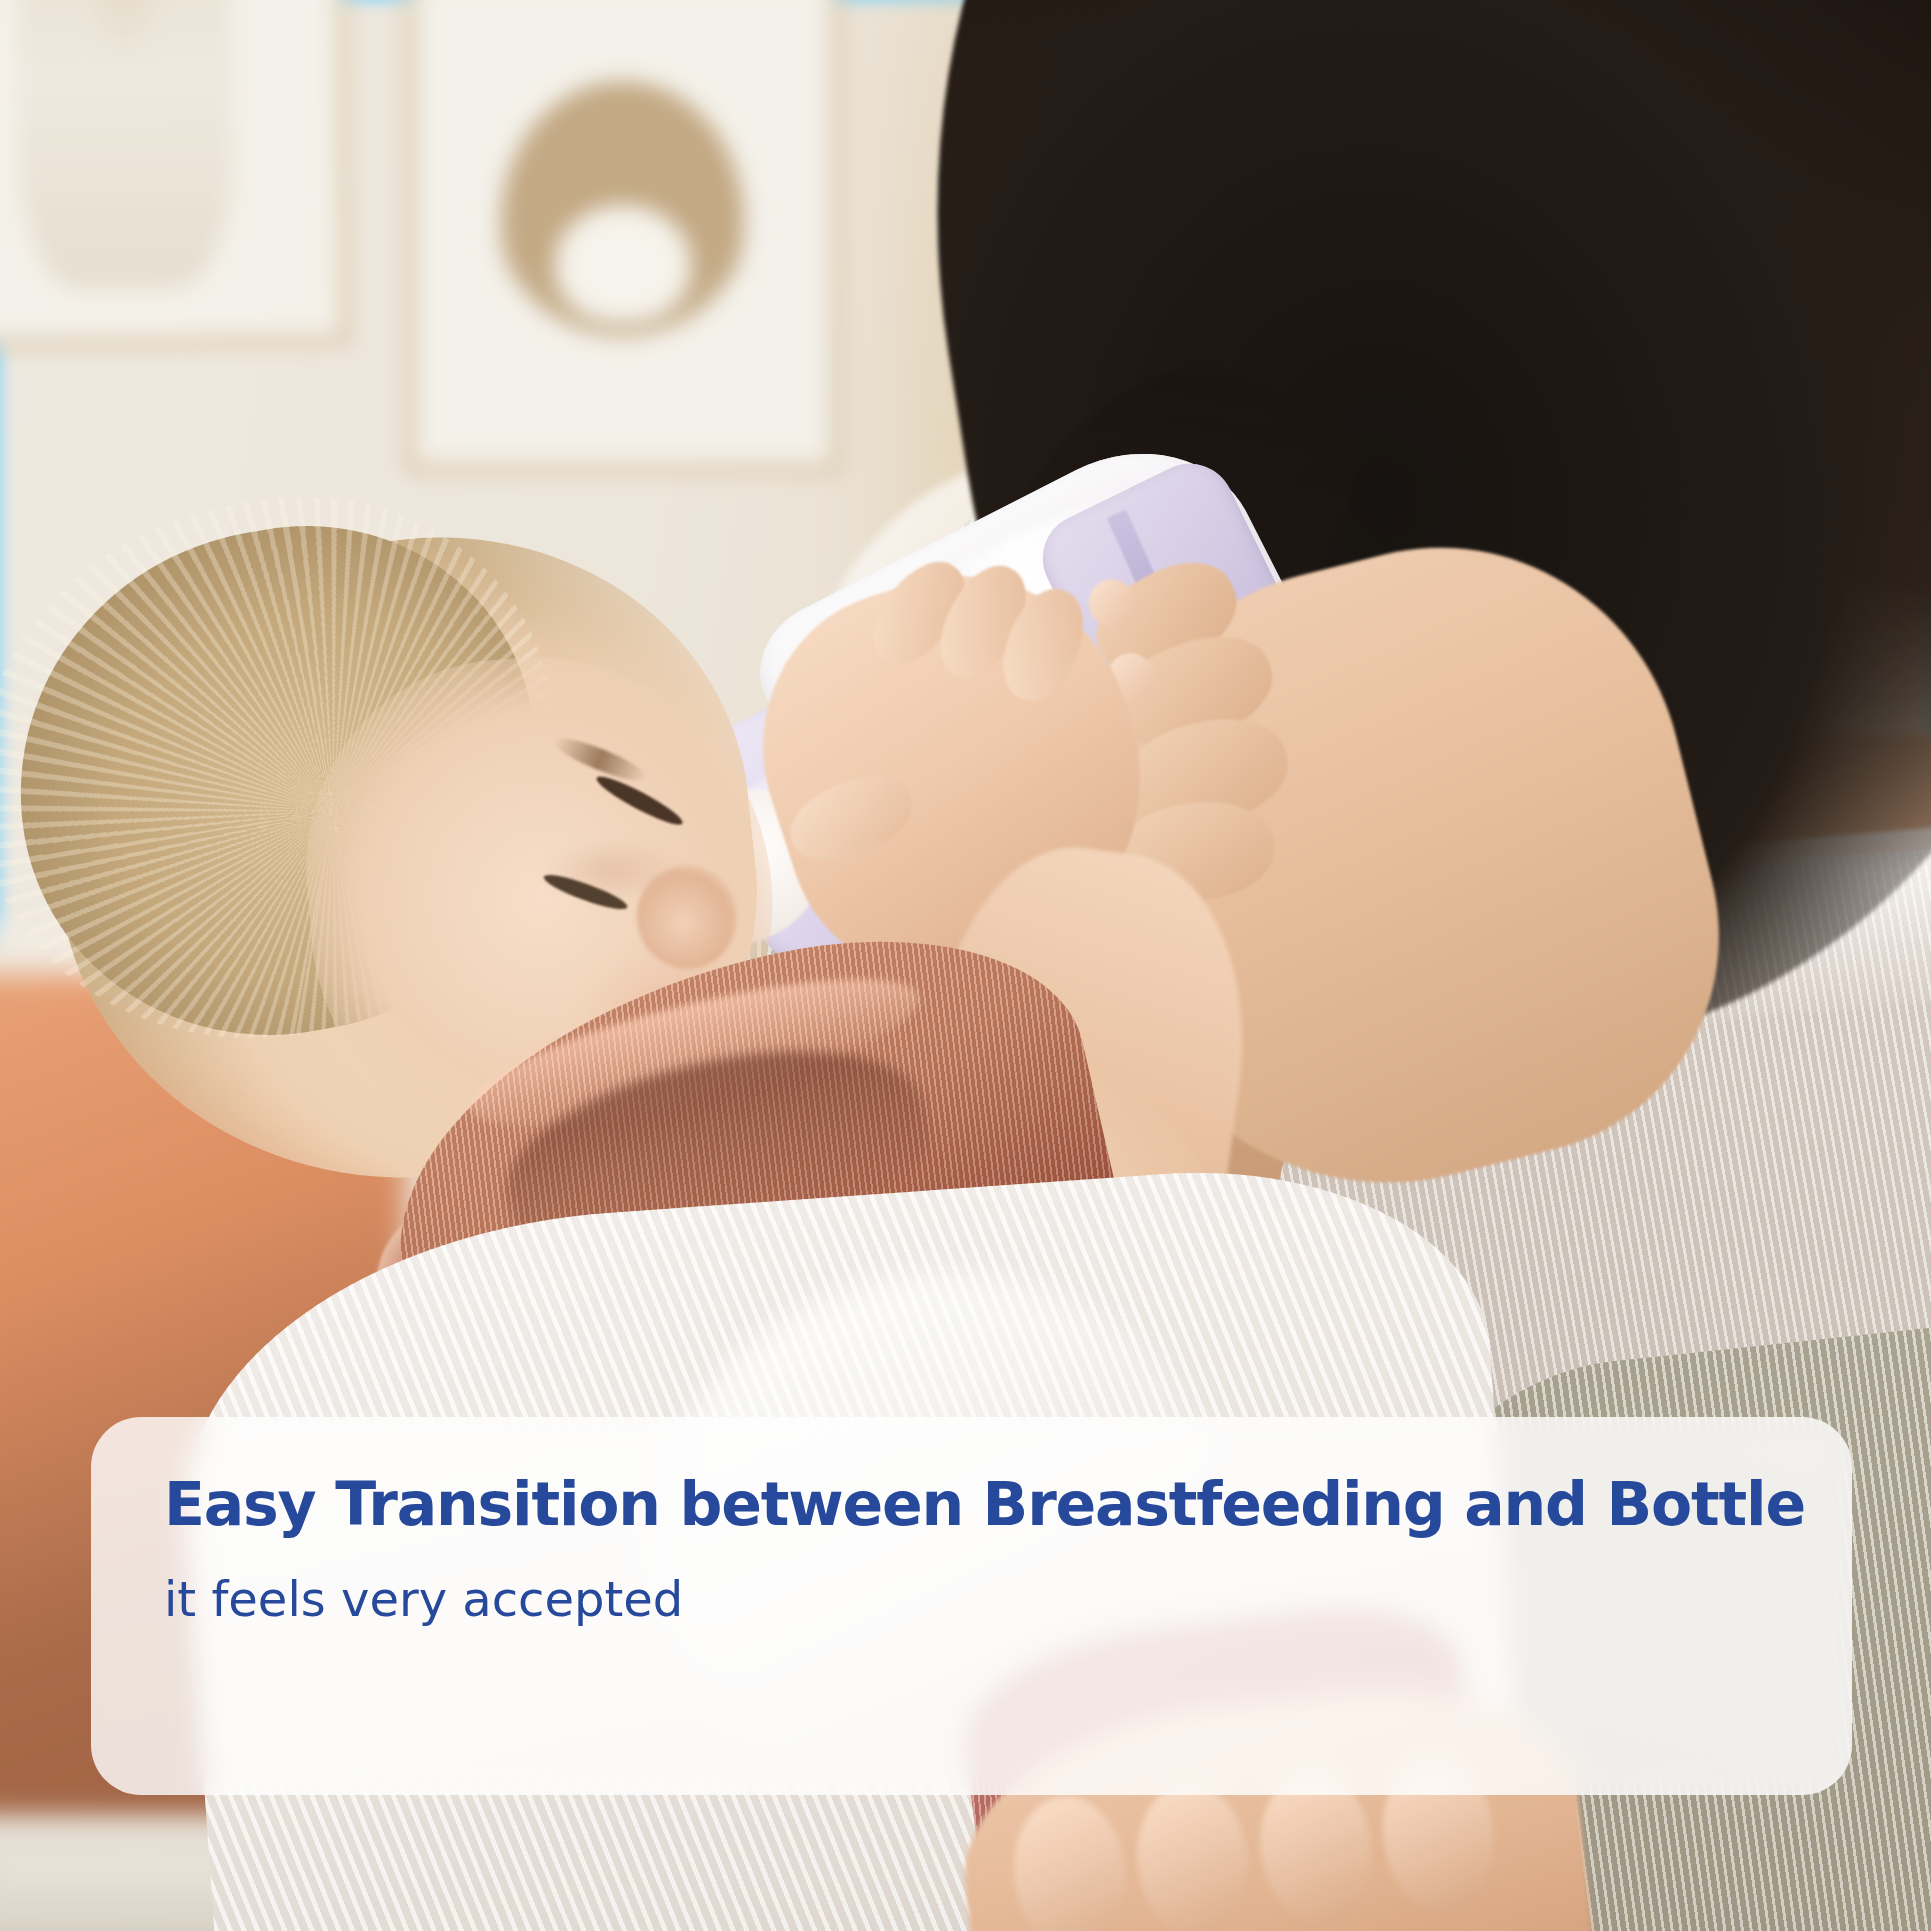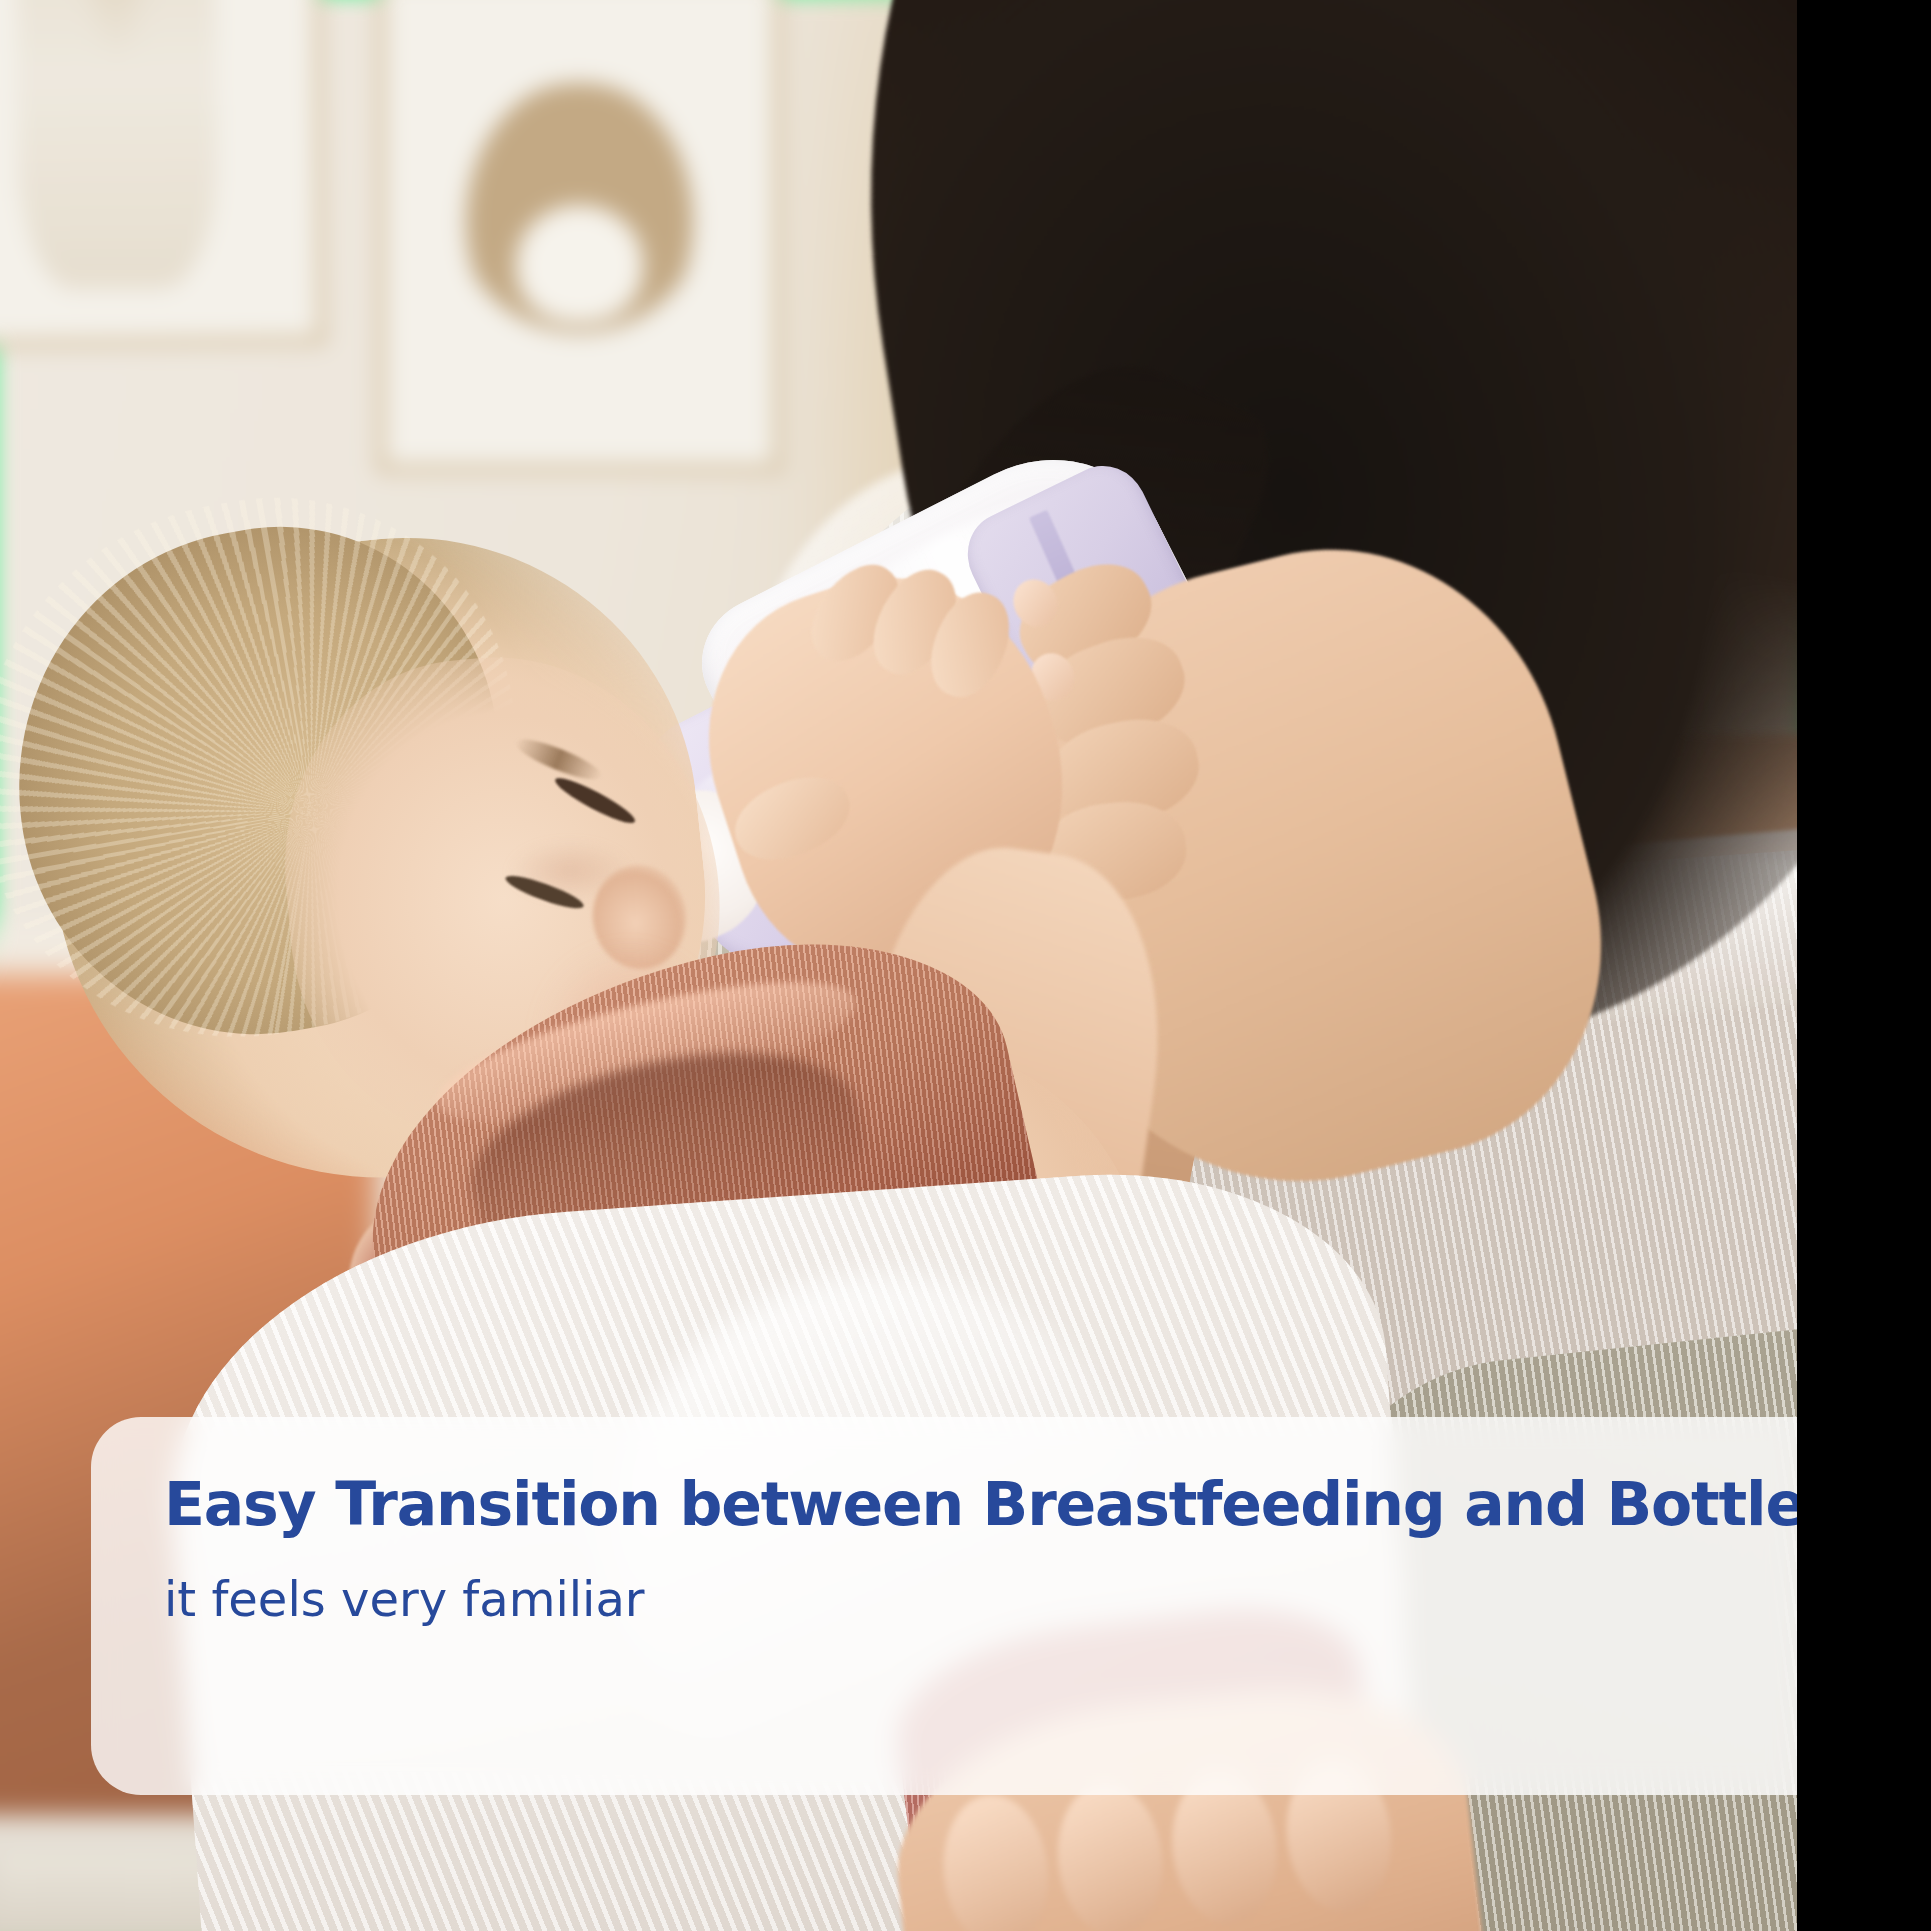--- a/index.html
+++ b/index.html
@@ -1,24 +1,23 @@
 <!DOCTYPE html>
 <html><head>
 <meta charset="utf-8">
 <title>Product Lifestyle Banner</title>
 <style>
   html,body{margin:0;padding:0;background:#000;}
   body{font-family:"Liberation Sans",sans-serif;}
 
   #stage{
     position:relative;
-    width:1757px;height:1931px;
+    width:1931px;height:1931px;
     overflow:hidden;
-    background:#86efac;
-    padding-left:40px;
+    background:#7dd3fc;
   }
 
   
   .photo{position:absolute;inset:0;overflow:hidden;}
 
   
   .wall{
     position:absolute;inset:0;
     background:
       linear-gradient(100deg,#EFE9E0 0%,#EDE6DB 32%,#E9DFCF 52%,#DCCDB2 66%,#E4D7C0 78%,#EFE7DA 100%);
@@ -576,18 +575,18 @@
       <div class="knuck" style="left:8%;"></div>
       <div class="knuck" style="left:28%;"></div>
       <div class="knuck" style="left:48%;"></div>
       <div class="knuck" style="left:68%;"></div>
     </div>
   </div>
 
   <div class="card">
     <h1 class="card-title">Easy Transition between Breastfeeding and Bottle</h1>
     <p class="card-sub">
-      <span>it feels very familiar</span>
+      <span>it feels very accepted</span>
     </p>
   </div>
 
 </div>
 
 
 </body></html>

